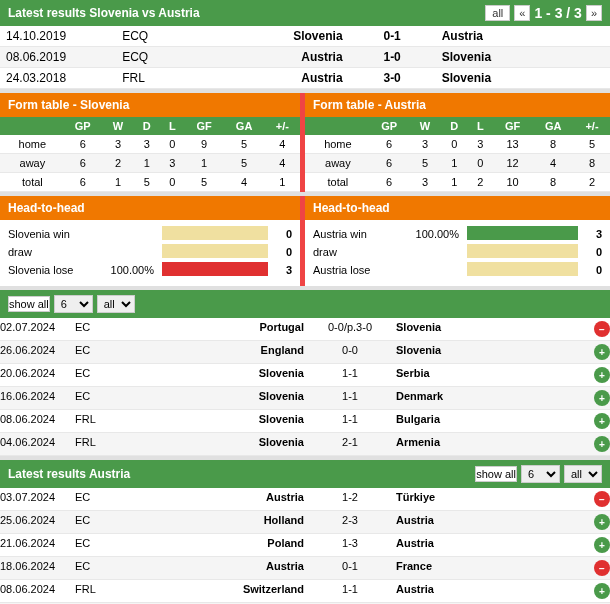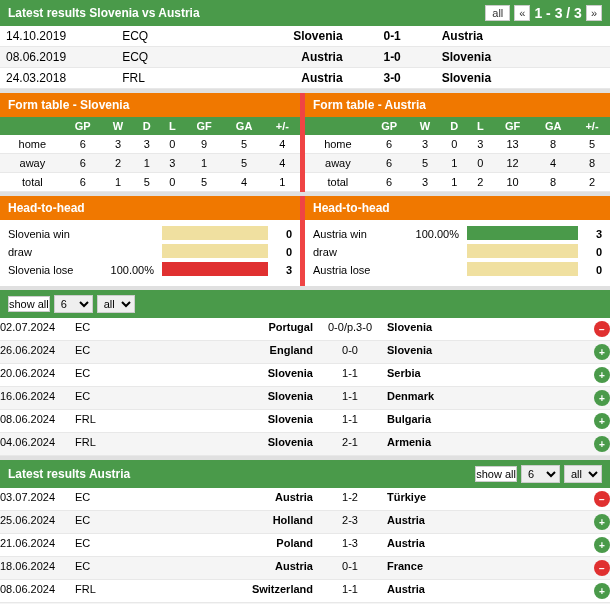--- a/index.html
+++ b/index.html
@@ -69,21 +69,21 @@
     .h2h-bar-red { height: 100%; background: #e03030; }
     .h2h-bar-green { height: 100%; background: #4a9a4a; }
     .h2h-value { width: 20px; text-align: right; font-weight: bold; font-size: 11px; }
 
     
     .match-row { display: flex; align-items: flex-start; padding: 3px 0; border-bottom: 1px solid #e8e8e8; }
     .match-row:nth-child(even) { background: #f5f5f5; }
     .match-row:nth-child(odd) { background: #fff; }
     .match-date { width: 75px; font-size: 11px; }
     .match-comp { width: 35px; font-size: 11px; }
-    .match-teams { flex: 1; display: flex; align-items: center; justify-content: center; gap: 7px; font-size: 11px; }
+    .match-teams { flex: 1; display: flex; align-items: center; justify-content: center; gap: 16px; font-size: 11px; }
     .match-home { text-align: right; min-width: 80px; }
     .match-score { font-weight: normal; min-width: 60px; text-align: center; }
     .match-away { text-align: left; min-width: 80px; }
     .match-icon { width: 16px; height: 16px; border-radius: 50%; display: flex; align-items: center; justify-content: center; color: #fff; font-size: 10px; font-weight: bold; margin-left: 4px; }
 
     .show-all-btn { background: #fff; border: 1px solid #ccc; padding: 1px 0; font-size: 11px; cursor: pointer; }
     .select-sm { font-size: 11px; padding: 1px 2px; border: 1px solid #ccc; }
     .section-gap { height: 4px; background: #e0e0e0; }
   </style>
 </head>

